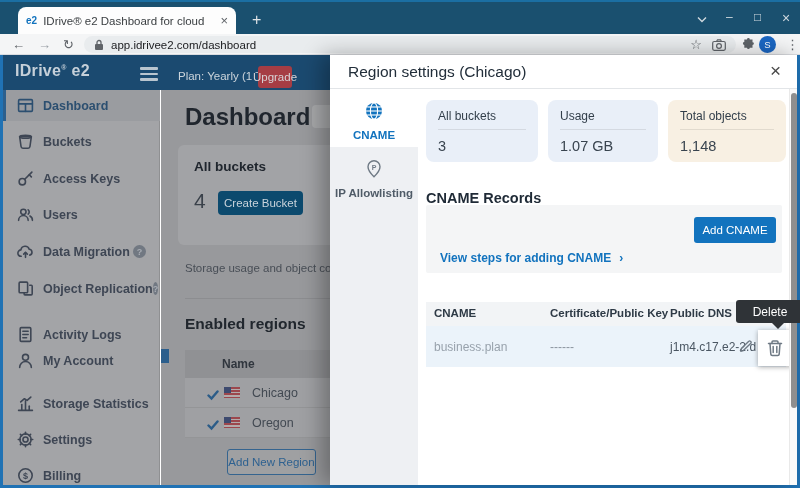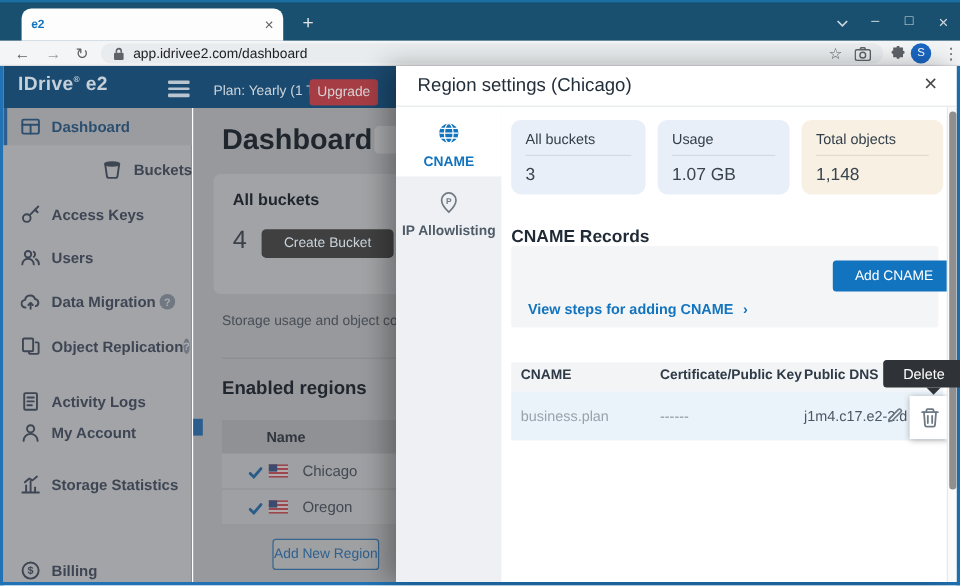--- a/index.html
+++ b/index.html
@@ -24,37 +24,37 @@
   
   .winborder { position:absolute; background:#2072b4; }
 
   
   #app-header { position:absolute; left:3px; top:55px; width:327px; height:35px; background:#1b4a70; }
   #logo { position:absolute; left:12px; top:7px; color:#c6d0d9; font-size:16px; font-weight:bold; letter-spacing:.3px; }
   #logo sup { font-size:7px; }
   #hamburger { position:absolute; left:137px; top:9px; width:18px; color:#b9c5cf; }
   #hamburger div { height:2.5px; background:#b9c5cf; margin:3px 0; border-radius:1px; }
   #plan-label { position:absolute; left:175px; top:15px; font-size:11.5px; color:#ccd5dc; }
-  #upgrade-btn { position:absolute; left:255px; top:11px; width:57px; height:22px; background:#a63d44; border-radius:3px; color:#d8d2d5; font-size:11.5px; display:flex; align-items:center; justify-content:center; }
+  #upgrade-btn { position:absolute; left:255px; top:11px; width:34px; height:22px; background:#a63d44; border-radius:3px; color:#d8d2d5; font-size:11.5px; display:flex; align-items:center; justify-content:center; }
 
   #sidebar { position:absolute; left:3px; top:90px; width:157px; height:395px; background:#a3a4a7; border-right:1px solid #8f9092; }
   .side-item { position:absolute; left:0; width:157px; height:31px; display:flex; align-items:center; padding-left:14px; color:#3e4654; }
   .side-item.active { background:#9a9ca0; color:#2c4f70; border-left:3px solid #2c5f8d; padding-left:11px; }
   .silabel { font-size:12.5px; font-weight:bold; margin-left:9px; white-space:nowrap; }
   .sicon { width:17px; height:17px; flex:0 0 auto; display:inline-flex; }
   .sicon svg { width:17px; height:17px; stroke:currentColor; fill:none; stroke-width:1.5; stroke-linecap:round; stroke-linejoin:round; }
   .help-badge { margin-left:auto; margin-right:14px; width:13px; height:13px; border-radius:50%; background:#717882; color:#a8adb4; font-size:9px; font-weight:bold; display:flex; align-items:center; justify-content:center; }
 
   #main { position:absolute; left:161px; top:90px; width:169px; height:395px; background:#98999c; }
   #main-title { position:absolute; left:24px; top:13px; font-size:24px; font-weight:bold; color:#20262e; }
   #partial-btn { position:absolute; left:151px; top:15px; width:18px; height:23px; background:#a8a9ab; border-radius:4px 0 0 4px; }
   #buckets-card { position:absolute; left:17px; top:55px; width:152px; height:100px; background:#a2a3a6; border-radius:6px 0 0 6px; }
   #buckets-card-title { position:absolute; left:16px; top:14px; font-size:13.5px; font-weight:bold; color:#20262e; }
   #buckets-count { position:absolute; left:16px; top:44px; font-size:21px; color:#3a414a; }
-  #create-bucket-btn { position:absolute; left:40px; top:46px; width:110px; height:24px; background:#404040; border-radius:4px; color:#c9d3db; font-size:11.5px; display:flex; align-items:center; justify-content:center; white-space:nowrap; }
+  #create-bucket-btn { position:absolute; left:40px; top:46px; width:85px; height:24px; background:#0c4a6e; border-radius:4px; color:#c9d3db; font-size:11.5px; display:flex; align-items:center; justify-content:center; white-space:nowrap; }
   #storage-note { position:absolute; left:24px; top:172px; font-size:11.5px; color:#484e56; white-space:nowrap; overflow:hidden; width:145px; }
   #main-divider { position:absolute; left:24px; top:208px; width:145px; height:1px; background:#8c8d90; }
   #regions-title { position:absolute; left:24px; top:225px; font-size:15.5px; font-weight:bold; color:#21272e; }
   #regions-thead { position:absolute; left:24px; top:260px; width:145px; height:28px; background:#909194; display:flex; align-items:center; }
   #regions-thead span { margin-left:37px; font-size:12px; font-weight:bold; color:#30363e; }
   .region-row { position:absolute; left:24px; width:145px; height:30px; background:#9fa0a3; border-bottom:1px solid #949597; display:flex; align-items:center; }
   .region-check { width:12px; height:12px; margin-left:22px; }
   .region-check svg { width:12px; height:12px; stroke:#2b5c88; stroke-width:2.4; fill:none; stroke-linecap:round; }
   .flag { width:16px; height:11px; margin-left:5px; position:relative; background:repeating-linear-gradient(#9c474d 0 1.6px, #b3aaab 1.6px 3.2px); }
   .flag::before { content:""; position:absolute; left:0; top:0; width:7px; height:6px; background:#3d4a6f; }
@@ -80,21 +80,21 @@
   .stat-card.cream { background:#f8f0e3; }
   .stat-label { font-size:12px; color:#323e4a; }
   .stat-divider { height:1px; background:rgba(0,0,0,0.09); margin:6px 0 8px; }
   .stat-value { font-size:14.5px; color:#39444f; }
 
   #cname-heading { position:absolute; left:8px; top:101px; font-size:14.5px; font-weight:bold; color:#1f2a36; }
   #info-box { position:absolute; left:8px; top:116px; width:356px; height:68px; background:#f4f5f6; border-radius:2px; }
   #info-text { position:absolute; left:14px; top:10px; font-size:12px; color:#3d4955; line-height:16px; width:250px; }
   #cname-link { position:absolute; left:14px; top:46px; font-size:12px; font-weight:bold; color:#1273be; }
   #cname-link .arrow { margin-left:8px; }
-  #add-cname-btn { position:absolute; left:268px; top:12px; width:102px; height:26px; background:#1273be; border-radius:3px; color:#fff; font-size:11.5px; display:flex; align-items:center; justify-content:center; white-space:nowrap; }
+  #add-cname-btn { position:absolute; left:268px; top:12px; width:82px; height:26px; background:#1273be; border-radius:3px; color:#fff; font-size:11.5px; display:flex; align-items:center; justify-content:center; white-space:nowrap; }
 
   #cname-thead { position:absolute; left:8px; top:213px; width:360px; height:24px; background:#f2f4f6; }
   .th { position:absolute; top:5px; font-size:11.5px; font-weight:bold; color:#2e3a46; white-space:nowrap; }
   #cname-row { position:absolute; left:8px; top:237px; width:360px; height:41px; background:#ebf3fa; }
   .td { position:absolute; top:14px; font-size:12px; white-space:nowrap; }
   #td-cname { left:8px; color:#98a2ac; }
   #td-cert { left:124px; color:#8a949e; }
   #td-dns { left:244px; color:#4a5662; }
   #edit-icon { position:absolute; left:313px; top:13px; width:14px; height:14px; }
   #edit-icon svg { width:14px; height:14px; stroke:#6e7984; fill:none; stroke-width:1.4; stroke-linejoin:round; }
@@ -107,20 +107,21 @@
   #modal-scroll-thumb { position:absolute; left:1px; top:4px; width:6px; height:315px; background:#8f8f8f; border-radius:3px; }
 
   svg text { font-family:"Liberation Sans", sans-serif; }
 </style>
 </head>
 <body>
 
 <div id="titlebar">
   <div id="tab">
     <span id="tab-favicon">e2</span>
+    <span id="tab-title">IDrive® e2 Dashboard for cloud</span>
     <span id="tab-close">×</span>
   </div>
   <span id="new-tab">+</span>
   <span class="winctl" style="left:697px;top:10px;"><svg width="10" height="7" viewBox="0 0 10 7">
         <polyline points="1,1.5 5,5.5 9,1.5" stroke="#cfd8de" stroke-width="1.4" fill="none"></polyline>
       </svg></span>
   <span class="winctl" style="left:726px;">–</span>
   <span class="winctl" style="left:754px;">□</span>
   <span class="winctl" style="left:782px;font-size:14px;">×</span>
 </div>
@@ -176,21 +177,21 @@
   <div class="side-item active" style="top:0px;">
     <span class="sicon">
         <svg viewBox="0 0 16 16">
           <rect x="1.5" y="2.5" width="13" height="11" rx="1"></rect>
           <line x1="1.5" y1="6.5" x2="14.5" y2="6.5"></line>
           <line x1="8" y1="6.5" x2="8" y2="13.5"></line>
         </svg>
       </span>
     <span class="silabel">Dashboard</span>
   </div>
-  <div class="side-item" style="top:36px;justify-content:flex-end;">
+  <div class="side-item" style="top:36px;">
     <span class="sicon">
         <svg viewBox="0 0 16 16">
           <path d="M2.5 3.5 h11 l-1.3 9.2 a1.8 1.8 0 0 1 -1.8 1.6 h-4.8 a1.8 1.8 0 0 1 -1.8 -1.6 Z"></path>
           <ellipse cx="8" cy="3.5" rx="5.5" ry="1.4"></ellipse>
         </svg>
       </span>
     <span class="silabel">Buckets</span>
   </div>
   <div class="side-item" style="top:73px;">
     <span class="sicon">
@@ -258,20 +259,37 @@
     <span class="sicon">
         <svg viewBox="0 0 16 16">
           <path d="M1.5 14.5 h13"></path>
           <line x1="4.5" y1="14" x2="4.5" y2="9"></line>
           <line x1="8" y1="14" x2="8" y2="5.5"></line>
           <line x1="11.5" y1="14" x2="11.5" y2="10.5"></line>
           <path d="M3.5 6.5 L7 3.5 L9.5 5 L13 2"></path>
         </svg>
       </span>
     <span class="silabel">Storage Statistics</span>
+  </div>
+  <div class="side-item" style="top:334px;">
+    <span class="sicon">
+        <svg viewBox="0 0 16 16">
+          <circle cx="8" cy="8" r="2.4"></circle>
+          <circle cx="8" cy="8" r="5.3"></circle>
+          <line x1="8" y1="1.2" x2="8" y2="3"></line>
+          <line x1="8" y1="13" x2="8" y2="14.8"></line>
+          <line x1="1.2" y1="8" x2="3" y2="8"></line>
+          <line x1="13" y1="8" x2="14.8" y2="8"></line>
+          <line x1="3.2" y1="3.2" x2="4.5" y2="4.5"></line>
+          <line x1="11.5" y1="11.5" x2="12.8" y2="12.8"></line>
+          <line x1="3.2" y1="12.8" x2="4.5" y2="11.5"></line>
+          <line x1="11.5" y1="4.5" x2="12.8" y2="3.2"></line>
+        </svg>
+      </span>
+    <span class="silabel">Settings</span>
   </div>
   <div class="side-item" style="top:370px;">
     <span class="sicon">
         <svg viewBox="0 0 16 16">
           <circle cx="8" cy="8" r="6.3"></circle>
           <text x="8" y="11" text-anchor="middle" font-size="8.5" fill="currentColor" stroke="none" font-weight="bold">$</text>
         </svg>
       </span>
     <span class="silabel">Billing</span>
   </div>

